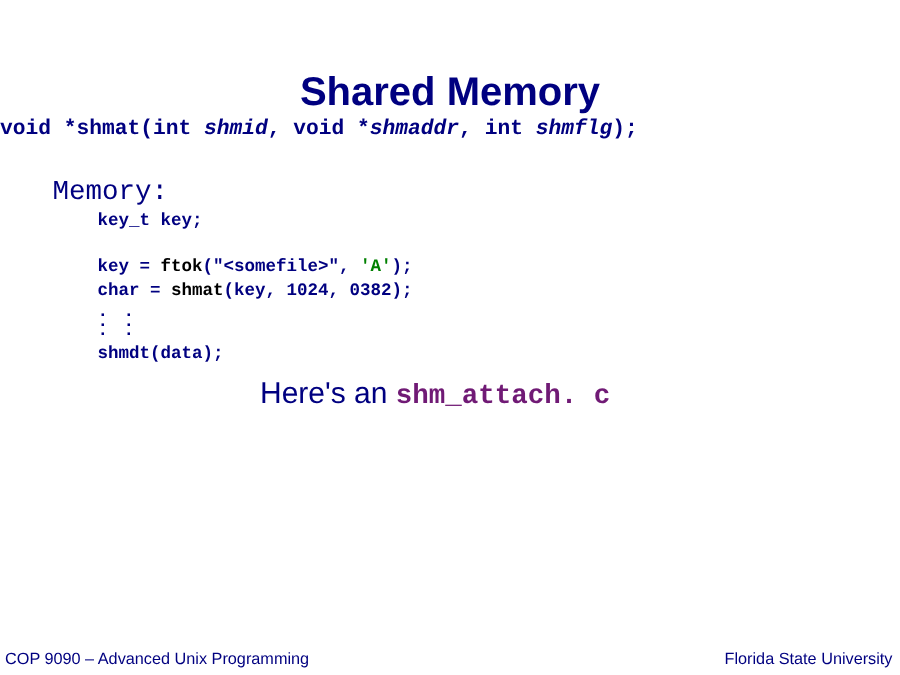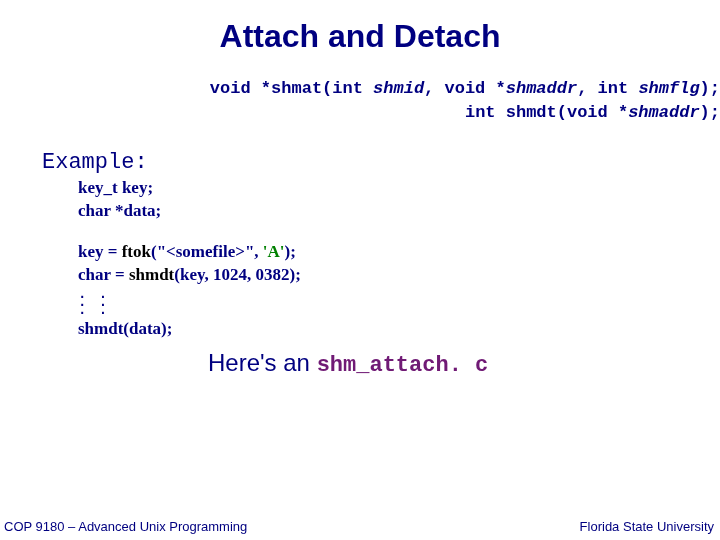--- a/index.html
+++ b/index.html
@@ -18,36 +18,35 @@
     font-size: 32px;
     font-weight: bold;
     line-height: 1.15;
     margin-top: 18px;
   }
   .prototypes {
     font-family: "Courier New", monospace;
     font-weight: bold;
     font-size: 17px;
     color: #000080;
-    text-align: right;
-    margin-top: 22px;
+    text-align: left;
     line-height: 1.4;
   }
   .prototypes .param { font-style: italic; }
   .example-label {
     font-family: "Courier New", monospace;
     font-size: 22px;
     color: #000080;
     margin-left: 42px;
     margin-top: 26px;
   }
   .codeblock {
-    font-family: Liberation Serif, serif;
+    font-family: Liberation Mono, monospace;
     font-weight: bold;
-    font-size: 17px;
+    font-size: 14px;
     color: #000080;
     margin-left: 78px;
     margin-top: 2px;
     line-height: 1.35;
   }
   .red { color: #000000; }
   .grn { color: #008000; }
   .vdots {
     font-family: "Courier New", monospace;
     font-weight: bold;
@@ -86,56 +85,53 @@
     bottom: 6px;
     font-family: "Comic Sans MS", cursive, sans-serif;
     font-size: 13px;
     color: #000080;
   }
 </style>
 </head>
 <body>
 
 <div class="title">
-  <span>Attach and Detach</span><br>
+  <br>
+  <span>Shared Memory</span>
 </div>
 
 <div class="prototypes">
   <div>
     <span>void *shmat(int </span><span class="param">shmid</span><span>, void *</span><span class="param">shmaddr</span><span>, int </span><span class="param">shmflg</span><span>);</span>
   </div>
-  <div>
-    <span>int shmdt(void *</span><span class="param">shmaddr</span><span>);</span>
-  </div>
 </div>
 
-<div class="example-label">Example:</div>
+<div class="example-label">Memory:</div>
 
 <div class="codeblock">
   <div>key_t key;</div>
-  <div>char *data;</div>
 </div>
 
 <div class="codeblock" style="margin-top:18px">
   <div>
     <span>key = </span><span class="red">ftok</span><span>("&lt;somefile&gt;", </span><span class="grn">'A'</span><span>);</span>
   </div>
   <div>
-    <span>char = </span><span class="red">shmdt</span><span>(key, 1024, 0382);</span>
+    <span>char = </span><span class="red">shmat</span><span>(key, 1024, 0382);</span>
   </div>
 </div>
 
 <div class="vdots">
   <div>. .</div>
     <div>. .</div>
     <div>. .</div>
 </div>
 
 <div class="codeblock" style="margin-top:2px">
   <div>shmdt(data);</div>
 </div>
 
 <div class="link-line">
   <span>Here's an </span><span class="fn">shm_attach. c</span>
 </div>
 
-<div class="footer-left">COP 9180 – Advanced Unix Programming</div>
+<div class="footer-left">COP 9090 – Advanced Unix Programming</div>
 <div class="footer-right">Florida State University</div>
 
 </body></html>

